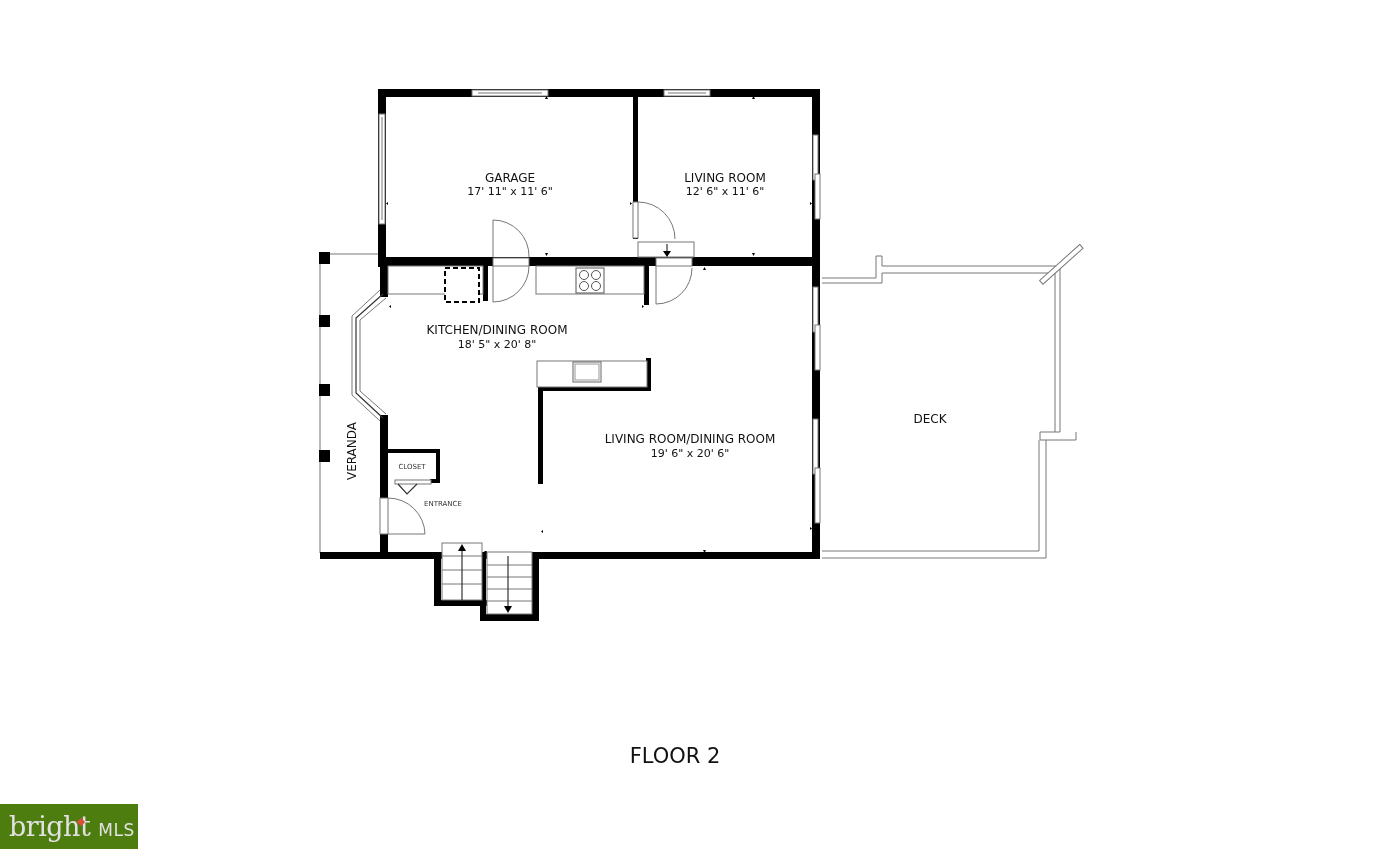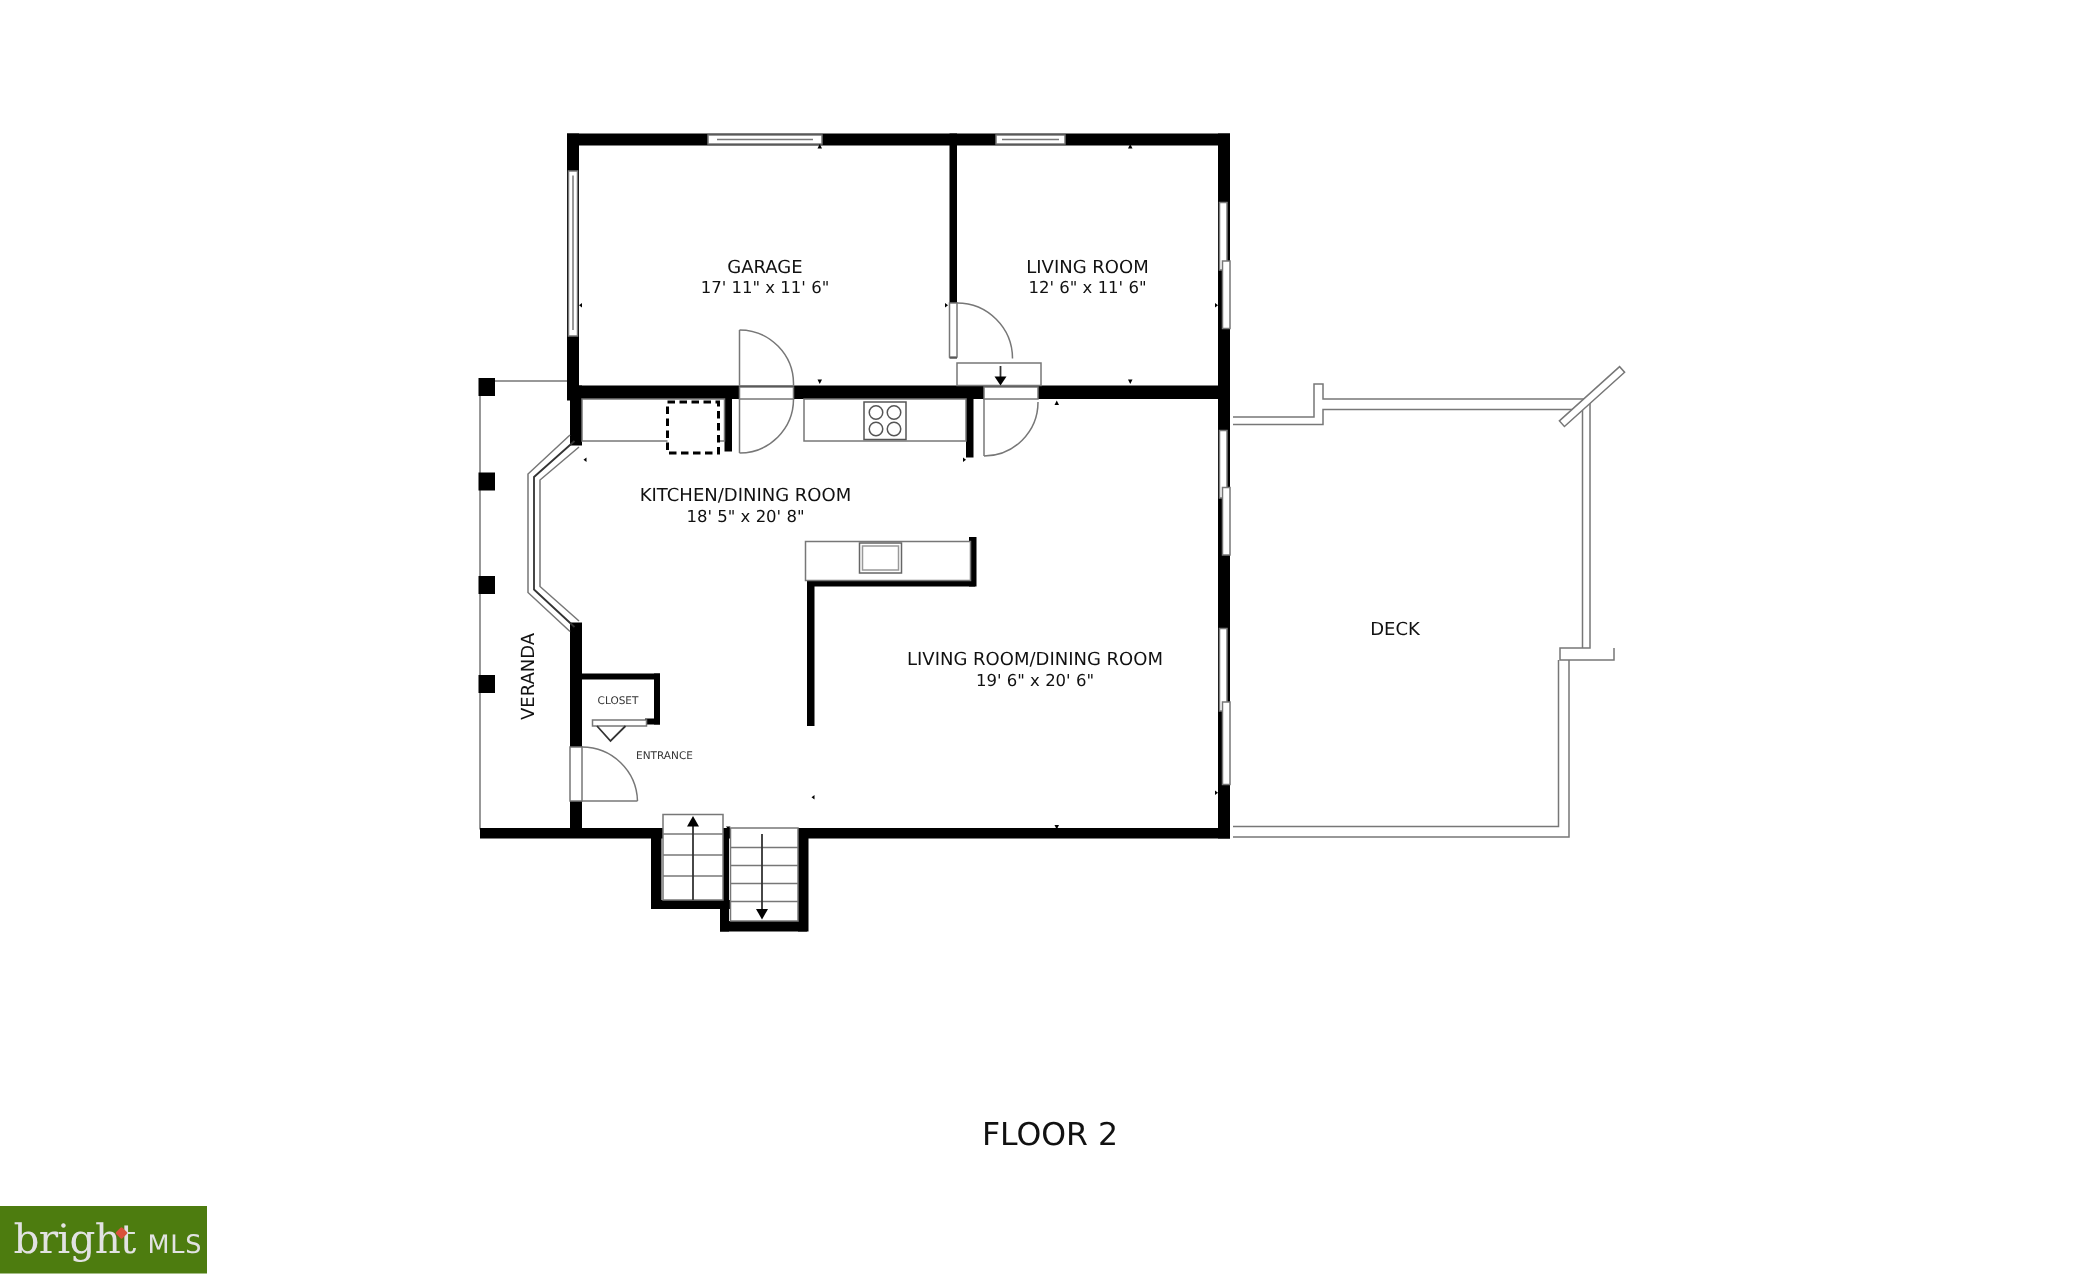--- a/index.html
+++ b/index.html
@@ -1,21 +1,21 @@
 <!DOCTYPE html>
 <html><head>
 <meta charset="utf-8">
 <style>
   html, body { margin:0; padding:0; background:#ffffff; }
   body { width:1398px; height:849px; position:relative; overflow:hidden; font-family:"DejaVu Sans", sans-serif; }
   #plan { position:absolute; left:0; top:0; width:1398px; height:849px; }
   .room-label { font-family:"DejaVu Sans", sans-serif; font-size:12px; fill:#111; text-anchor:middle; }
   .room-dim { font-family:"DejaVu Sans", sans-serif; font-size:11px; fill:#111; text-anchor:middle; }
   .small-label { font-family:"DejaVu Sans", sans-serif; font-size:7px; fill:#333; text-anchor:middle; }
-  .floor-title { position:absolute; left:600px; top:744px; width:200px; text-align:center; font-family:"DejaVu Sans", sans-serif; font-size:21px; color:#111; }
+  .floor-title { position:absolute; left:575px; top:744px; width:200px; text-align:center; font-family:"DejaVu Sans", sans-serif; font-size:21px; color:#111; }
   .logo { position:absolute; left:0; top:804px; width:138px; height:45px; background:#4d7c0f; display:flex; align-items:center; padding-left:9px; box-sizing:border-box; }
   .logo-bright { font-family:"DejaVu Serif", serif; font-size:27px; color:#e2e2e2; letter-spacing:-0.5px; position:relative; }
   .logo-dot { position:absolute; left:78px; top:15px; width:6px; height:6px; background:#d9513a; border-radius:1px; transform:rotate(45deg); }
   .logo-mls { font-family:"DejaVu Sans", sans-serif; font-size:17px; color:#e2e2e2; margin-left:8px; margin-top:6px; letter-spacing:0.5px; }
   .wall { fill:#000; }
   .thin { stroke:#777; stroke-width:1; fill:#fff; }
   .thin-nofill { stroke:#777; stroke-width:1; fill:none; }
   .dark-thin { stroke:#333; stroke-width:1.2; fill:none; }
 </style>
 </head>

